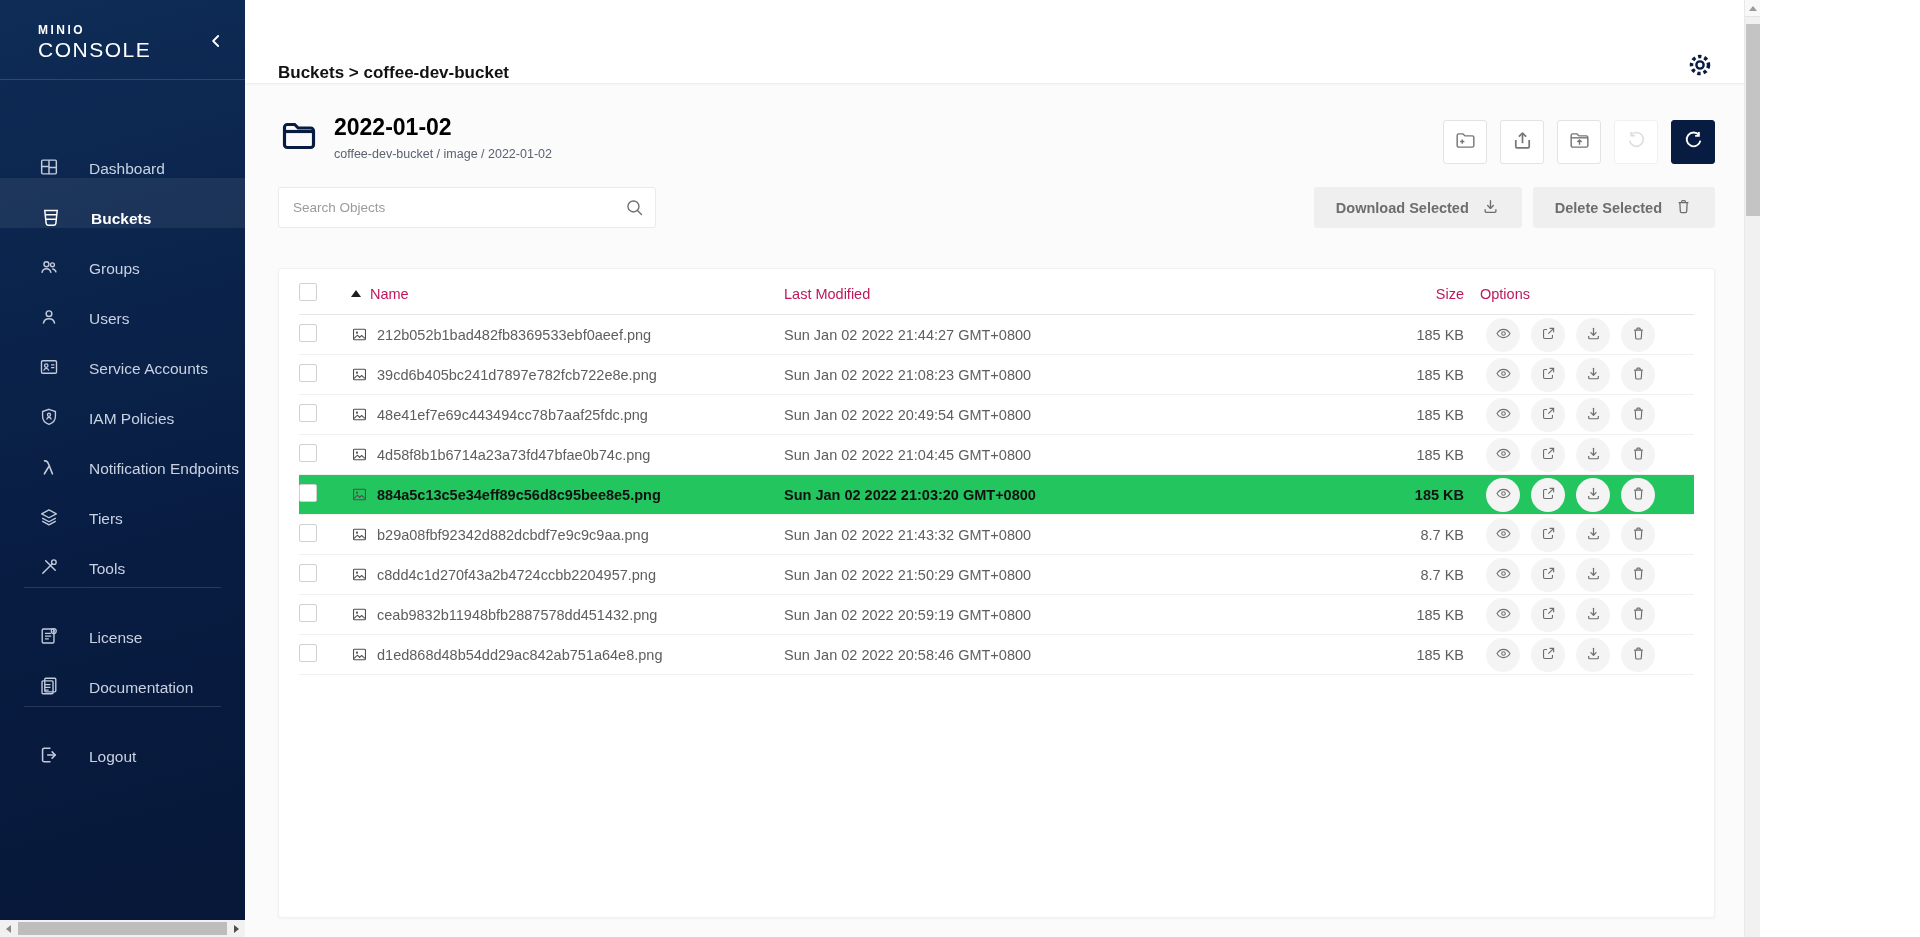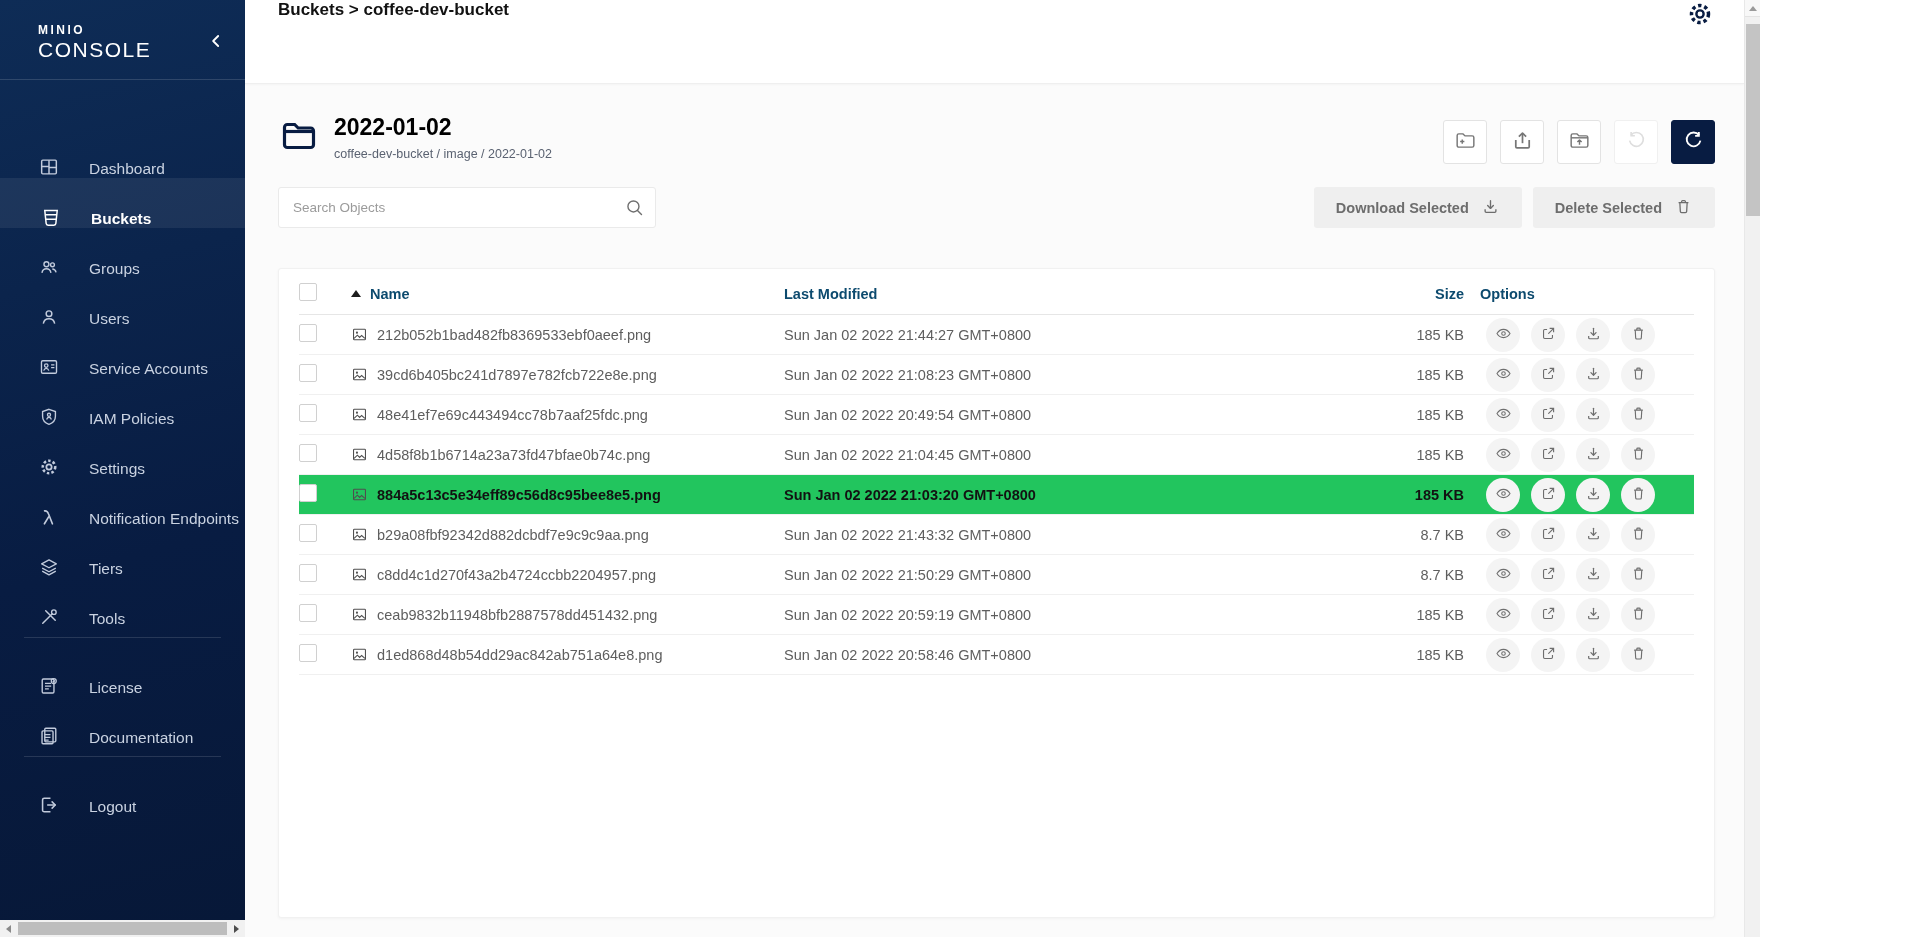--- a/index.html
+++ b/index.html
@@ -36,21 +36,21 @@
   .menu-item .mi-icon { width: 22px; height: 22px; flex: 0 0 22px; color: #c2cbdc; }
   .menu-item .mi-icon svg { width: 22px; height: 22px; display:block; }
   .menu-item.active { background: rgba(255,255,255,0.07); color: #ffffff; font-weight: 700; padding-left: 40px; }
   .menu-item.active .mi-icon { color: #ffffff; }
   .mi-label { white-space: nowrap; }
   .menu-divider { height: 1px; background: rgba(255,255,255,0.13); margin: 9px 24px; }
 
   
   .main { flex: 1 1 auto; display: flex; flex-direction: column; background: #fbfbfb; margin-right: 16px; }
   .topbar {
-    height: 84px; background: #fff; display: flex; align-items: flex-start; justify-content: space-between;
+    height: 84px; background: #fff; display: flex; align-items: flex-end; justify-content: space-between;
     padding: 0 28px 0 33px; border-bottom: 1px solid #efefef;
     box-shadow: 0 1px 2px rgba(0,0,0,0.03);
   }
   .breadcrumb { font-size: 17px; font-weight: 700; color: #121212; }
   .settings-gear { width: 32px; height: 32px; color: #081C42; cursor: pointer; display:flex; align-items:center; justify-content:center; }
   .settings-gear svg { width: 30px; height: 30px; }
 
   .content { padding: 30px 29px 0 33px; flex: 1; }
 
   .page-head { display: flex; align-items: flex-start; justify-content: space-between; }
@@ -94,21 +94,21 @@
     box-shadow: 0 1px 3px rgba(0,0,0,0.04);
     padding: 4px 20px 16px 20px; height: 650px; overflow: hidden;
   }
   .trow {
     display: grid;
     grid-template-columns: 52px minmax(0,1fr) 600px 80px 16px 214px;
     align-items: center; height: 40px; border-bottom: 1px solid #f0f0f0;
   }
   .trow.thead { height: 42px; border-bottom: 1px solid #e6e6e6; }
   .cell { font-size: 14.5px; color: #5e5e5e; white-space: nowrap; overflow: hidden; }
-  .thead .cell { color: #0c4a6e; font-weight: 700; }
+  .thead .cell { color: #be185d; font-weight: 400; }
   .cell-name { display: flex; align-items: center; gap: 9px; }
   .cell-size { text-align: right; }
   .cell-options { display: flex; gap: 11px; padding-left: 6px; }
   .sort-arrow { width: 0; height: 0; border-left: 5px solid transparent; border-right: 5px solid transparent; border-bottom: 7px solid #1d1d1d; display: inline-block; }
   .cb {
     width: 18px; height: 18px; border: 1.5px solid #d0d0d0; border-radius: 2px; background: #fff;
     display: inline-block; cursor: pointer;
   }
   .file-icon { width: 17px; height: 17px; color: #4f4f4f; flex: 0 0 17px; }
   .file-icon svg { width: 17px; height: 17px; display: block; }
@@ -313,28 +313,20 @@
           </span>
     <span class="mi-label">Service Accounts</span>
   </div>
         <div class="menu-item">
     <span class="mi-icon">
             <svg>
               <use href="#i-iam-policies"></use>
             </svg>
           </span>
     <span class="mi-label">IAM Policies</span>
-  </div>
-        <div class="menu-item">
-    <span class="mi-icon">
-            <svg>
-              <use href="#i-gear"></use>
-            </svg>
-          </span>
-    <span class="mi-label">Settings</span>
   </div>
         <div class="menu-item">
     <span class="mi-icon">
             <svg>
               <use href="#i-lambda"></use>
             </svg>
           </span>
     <span class="mi-label">Notification Endpoints</span>
   </div>
         <div class="menu-item">

